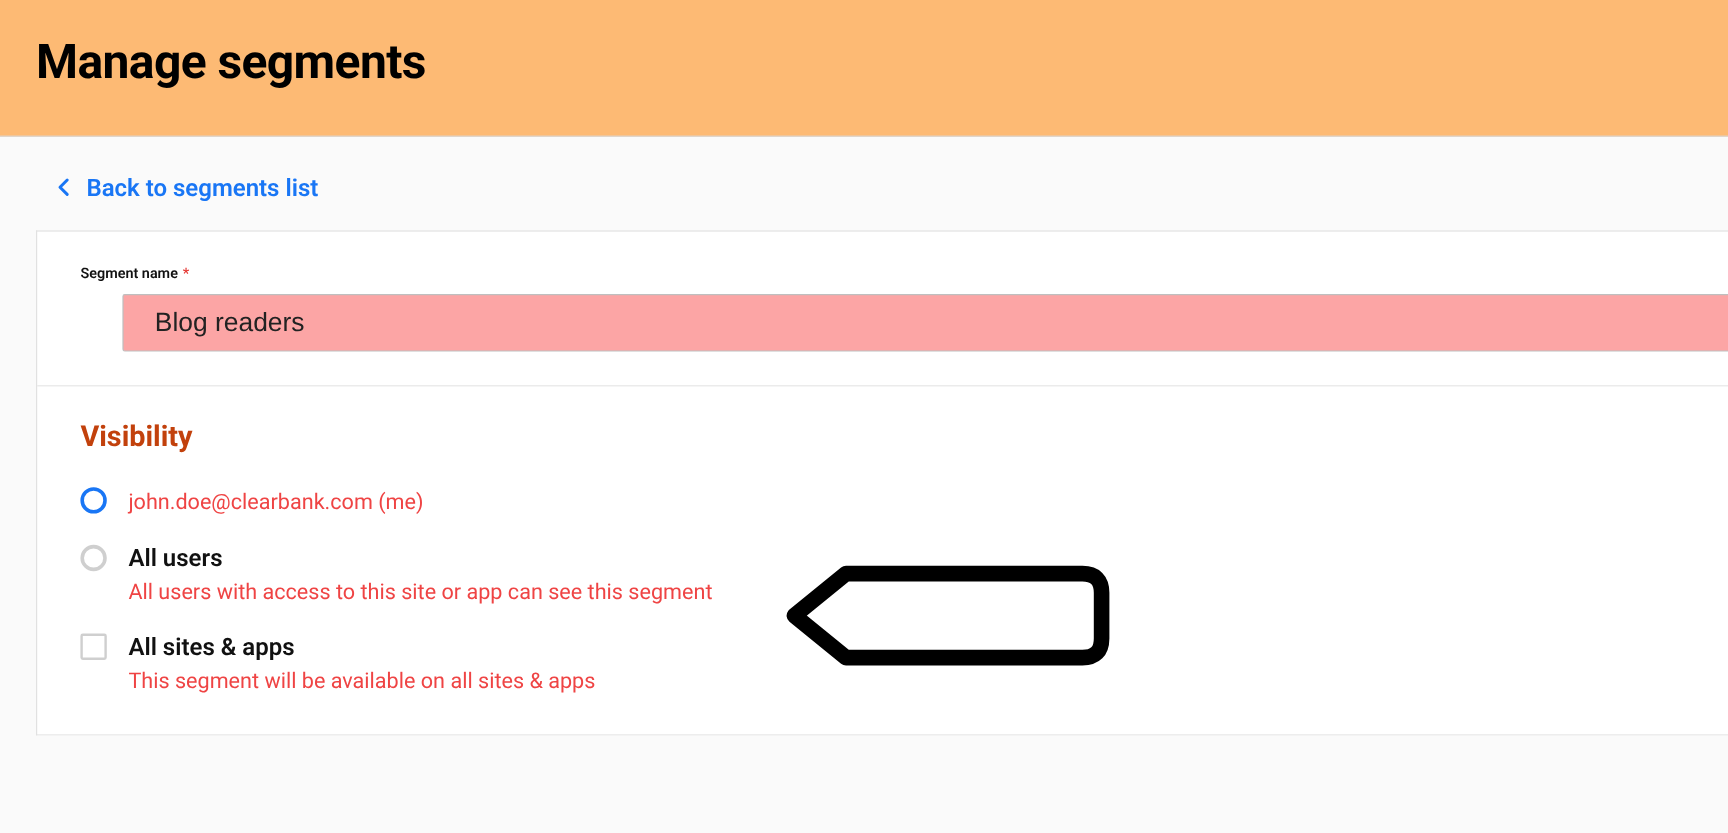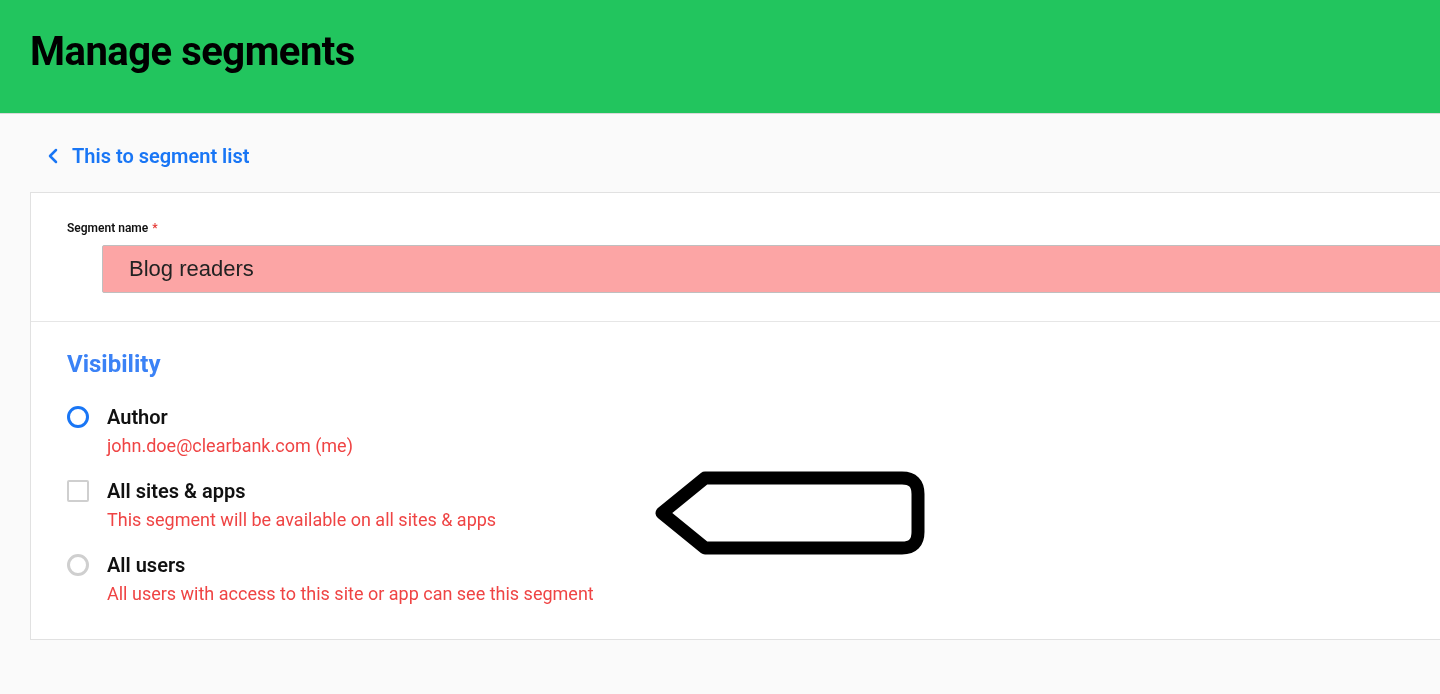--- a/index.html
+++ b/index.html
@@ -4,21 +4,21 @@
 <style>
   * { box-sizing: border-box; }
   html, body { margin: 0; padding: 0; }
   body {
     font-family: -apple-system, BlinkMacSystemFont, "Segoe UI", Roboto, "Helvetica Neue", Arial, sans-serif;
     background: #fafafa;
     color: #111;
     width: 1440px;
   }
   .header-bar {
-    background: #22c55e;
+    background: #fdba74;
     padding: 28px 30px 38px 30px;
     border-bottom: 1px solid #d9d9d9;
   }
   .header-bar h1 {
     margin: 0;
     font-size: 40px;
     font-weight: 700;
     letter-spacing: -0.5px;
     color: #000;
   }
@@ -69,21 +69,21 @@
     background: #fca5a5;
     color: #222;
     outline: none;
     margin-left: 35px;
   }
 
   .section-heading {
     font-size: 24px;
     font-weight: 700;
     margin: 0 0 26px 0;
-    color: #3b82f6;
+    color: #c2410c;
   }
 
   .option-row {
     display: flex;
     align-items: flex-start;
     gap: 18px;
     margin-bottom: 20px;
   }
   .option-row .control {
     flex: 0 0 auto;
@@ -145,65 +145,64 @@
   </div>
 
   <div class="content-wrap">
 
     <div class="back-link-row">
       <span>
         <svg width="10" height="16" viewBox="0 0 10 16" fill="none">
           <path d="M8 2 L2 8 L8 14" stroke="#1976f5" stroke-width="2.5" stroke-linecap="round" stroke-linejoin="round"></path>
         </svg>
       </span>
-      <span>This to segment list</span>
+      <span>Back to segments list</span>
     </div>
 
     <div class="panel">
 
       <div class="panel-section">
         <div class="field-label">
           <span>Segment name</span><span class="req">*</span>
         </div>
         <input type="text" class="text-input" value="Blog readers" style="">
       </div>
 
       <div class="panel-section" style="padding-bottom:12px;">
         <h2 class="section-heading">Visibility</h2>
 
         <div class="option-row">
           <span class="control">
             <span class="radio"></span>
           </span>
           <div class="option-text">
-            <div class="primary">Author</div>
             <div class="secondary">john.doe@clearbank.com (me)</div>
+          </div>
+        </div>
+
+        <div class="option-row">
+          <span class="control">
+            <span class="radio unchecked"></span>
+          </span>
+          <div class="option-text">
+            <div class="primary">All users</div>
+            <div class="secondary">All users with access to this site or app can see this segment</div>
           </div>
         </div>
 
         <div class="option-row" style="margin-top:10px;">
           <span class="control">
             <span class="checkbox"></span>
           </span>
           <div class="option-text">
             <div class="primary">All sites &amp; apps</div>
             <div class="secondary">This segment will be available on all sites &amp; apps</div>
           </div>
         </div>
 
-        <div class="option-row">
-          <span class="control">
-            <span class="radio unchecked"></span>
-          </span>
-          <div class="option-text">
-            <div class="primary">All users</div>
-            <div class="secondary">All users with access to this site or app can see this segment</div>
-          </div>
-        </div>
-
       </div>
 
     </div>
 
   </div>
 
   <div class="tag-shape">
     <svg width="280" height="90" viewBox="0 0 280 90">
       <path d="M55 10 H252 Q268 10 268 26 V64 Q268 80 252 80 H55 L12 45 Z" fill="#fff" stroke="#000" stroke-width="13" stroke-linejoin="round"></path>
     </svg>

